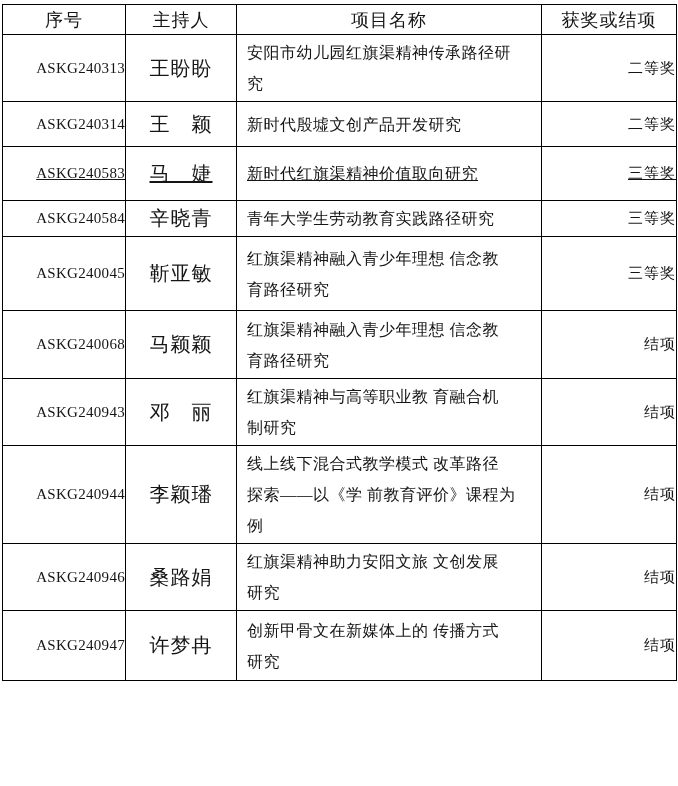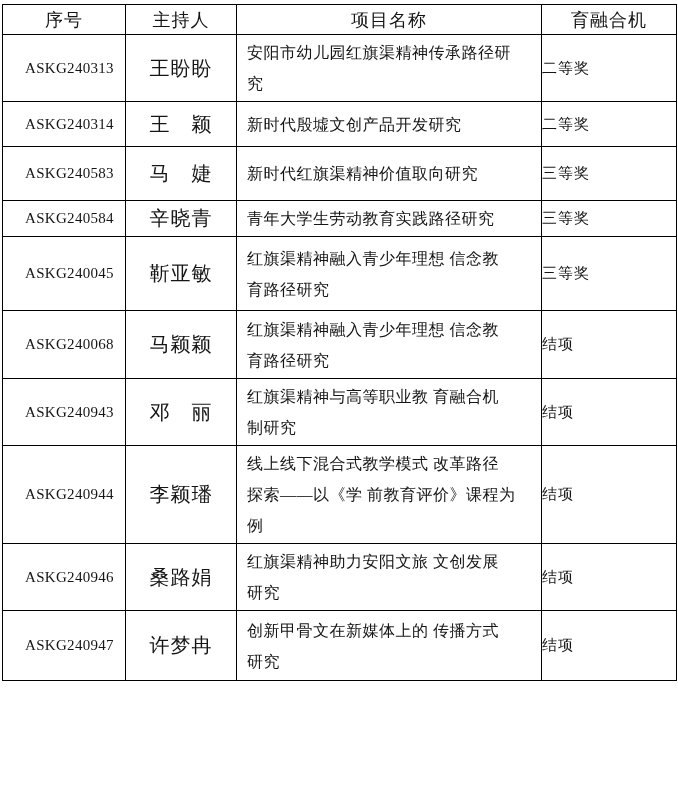--- a/index.html
+++ b/index.html
@@ -31,78 +31,78 @@
     padding: 0;
   }
   .doc-table th {
     font-size: 18px;
     font-weight: normal;
     text-align: center;
     letter-spacing: 1px;
   }
   td.col-serial {
     font-size: 15px;
-    text-align: center;
+    text-align: right;
     padding-left: 11px;
     letter-spacing: 0.3px;
   }
   td.col-host {
     font-size: 20px;
     text-align: center;
     letter-spacing: 1px;
   }
   td.col-project {
     font-size: 16px;
     text-align: left;
     padding: 2px 8px 2px 10px;
     line-height: 31px;
     white-space: pre-line;
     letter-spacing: 0.5px;
   }
   td.col-result {
     font-size: 15px;
-    text-align: left;
+    text-align: right;
     letter-spacing: 1px;
   }
   .va-bottom { vertical-align: bottom; padding-bottom: 6px; }
   .va-top    { vertical-align: top;    padding-top: 8px;    }
 </style>
 </head>
 <body>
 
 <table class="doc-table">
   <colgroup>
       <col style="width: 123px;">
       <col style="width: 111px;">
       <col style="width: 305px;">
       <col style="width: 135px;">
     </colgroup>
   <thead>
     <tr style="height: 30px;">
         <th>序号</th>
         <th>主持人</th>
         <th>项目名称</th>
-        <th>育融合机</th>
+        <th>获奖或结项</th>
       </tr>
   </thead>
   <tbody>
       <tr style="height: 63px;">
         <td class="col-serial">ASKG240313</td>
         <td class="col-host">王盼盼</td>
         <td class="col-project">安阳市幼儿园红旗渠精神传承路径研
 究</td>
         <td class="col-result">二等奖</td>
       </tr>
       <tr style="height: 45px;">
         <td class="col-serial">ASKG240314</td>
         <td class="col-host">王　颖</td>
         <td class="col-project">新时代殷墟文创产品开发研究</td>
         <td class="col-result">二等奖</td>
       </tr>
-      <tr style="height: 54px;">
+      <tr style="height: 54px; text-decoration: underline;">
         <td class="col-serial">ASKG240583</td>
         <td class="col-host">马　婕</td>
         <td class="col-project">新时代红旗渠精神价值取向研究</td>
         <td class="col-result">三等奖</td>
       </tr>
       <tr style="height: 31px;">
         <td class="col-serial">ASKG240584</td>
         <td class="col-host">辛晓青</td>
         <td class="col-project">青年大学生劳动教育实践路径研究</td>
         <td class="col-result">三等奖</td>

